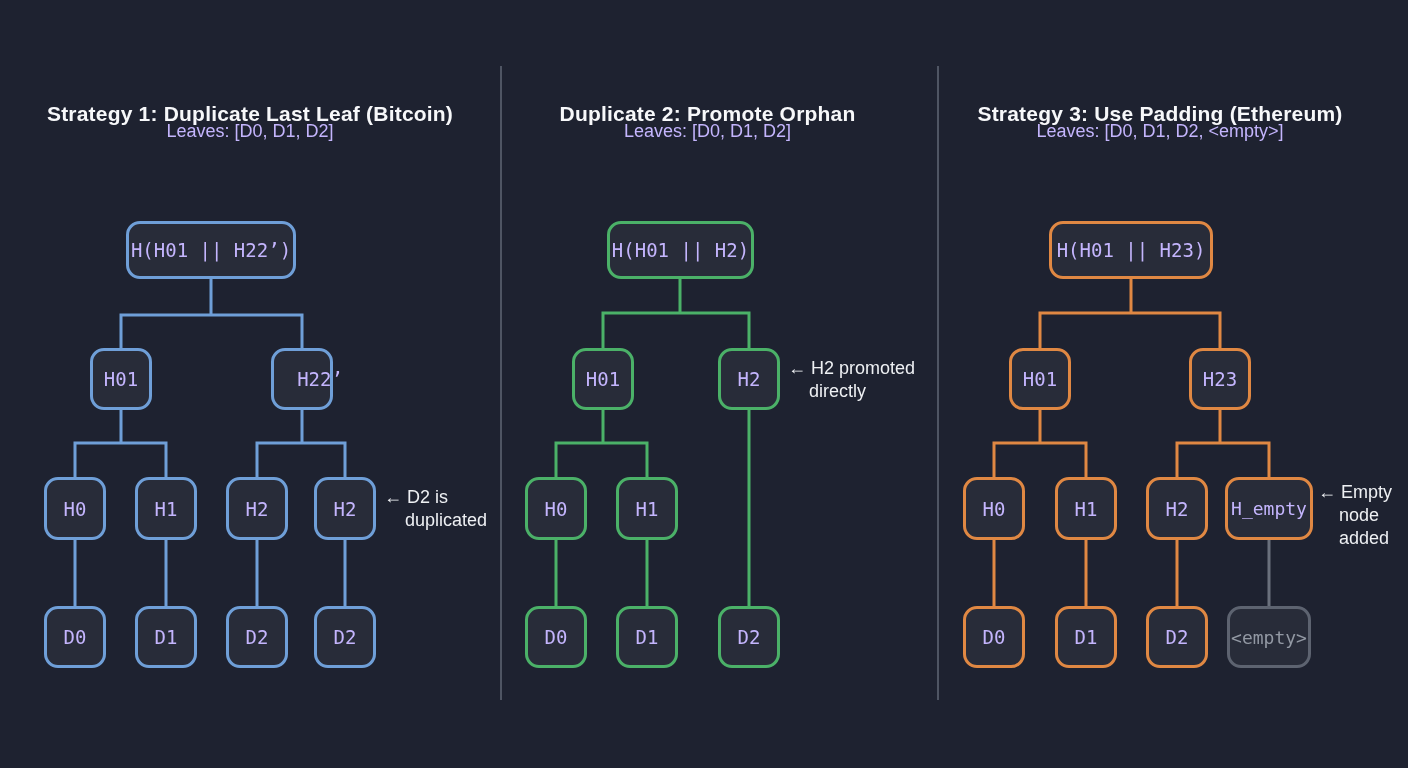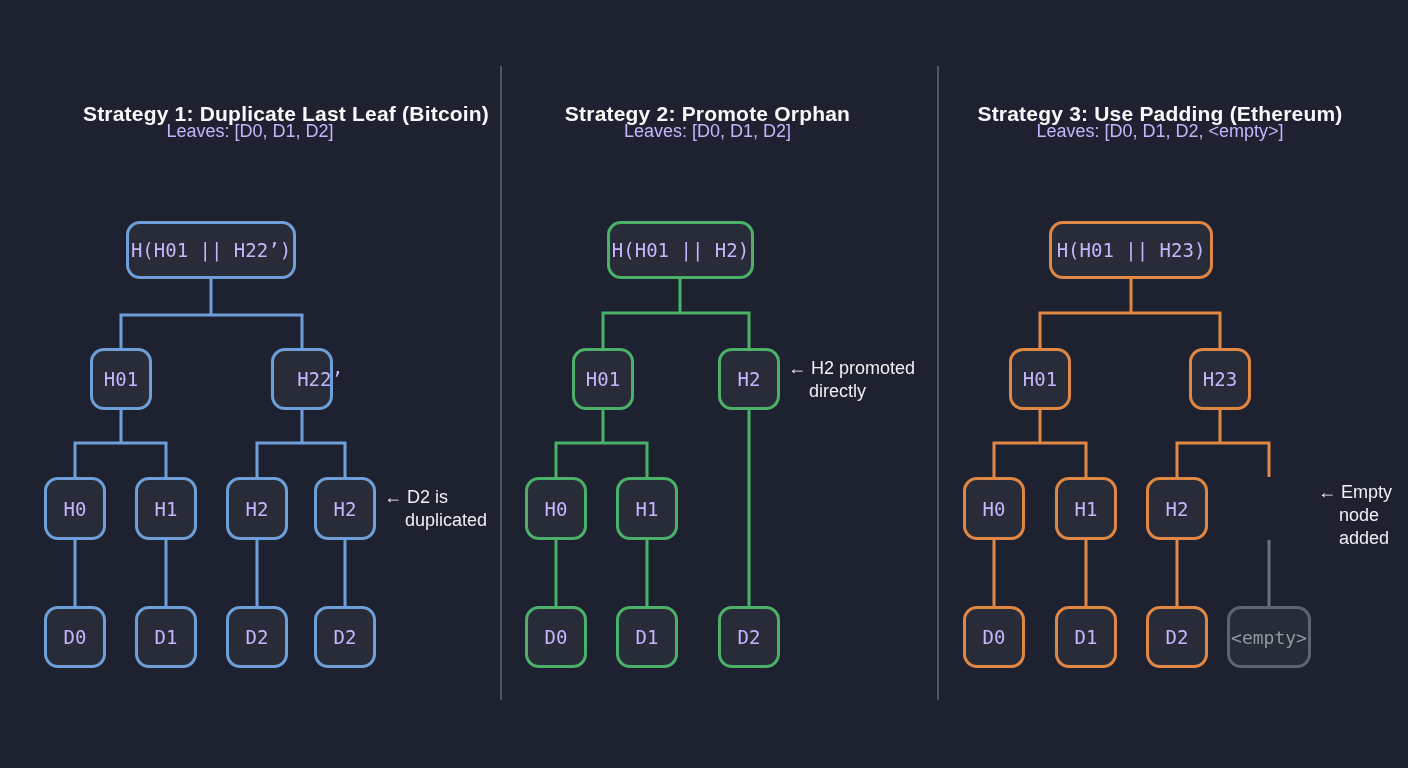--- a/index.html
+++ b/index.html
@@ -60,21 +60,21 @@
     <g stroke="#e08843" stroke-width="3" fill="none">
       <path d="M1131 279 L1131 313 M1040 348 L1040 313 L1220 313 L1220 348"></path>
       <path d="M1040 410 L1040 443 M994 477 L994 443 L1086 443 L1086 477"></path>
       <path d="M1220 410 L1220 443 M1177 477 L1177 443 L1269 443 L1269 477"></path>
       <path d="M994 540 L994 606 M1086 540 L1086 606 M1177 540 L1177 606"></path>
     </g>
 
     <path d="M1269 540 L1269 606" stroke="#6a707c" stroke-width="3" fill="none"></path>
   </svg>
 
-  <h2 class="panel-title" style="left:0;top:85px;width:500px;padding-left:36px;">Strategy 1: Duplicate Last Leaf (Bitcoin)</h2>
+  <h2 class="panel-title" style="left:0;top:85px;width:500px;">Strategy 1: Duplicate Last Leaf (Bitcoin)</h2>
   <div class="panel-subtitle" style="left:0;top:121px;width:500px;">Leaves: [D0, D1, D2]</div>
 
   <div class="node accent-blue" style="left:126px;top:221px;width:170px;height:58px;">H(H01 || H22’)</div>
 
   <div class="node accent-blue" style="left:90px;top:348px;width:62px;height:62px;">H01</div>
   <div class="node accent-blue" style="left:271px;top:348px;width:62px;height:62px;padding-left:36px;">H22’</div>
 
   <div class="node accent-blue" style="left:44px;top:477px;width:62px;height:63px;">H0</div>
   <div class="node accent-blue" style="left:135px;top:477px;width:62px;height:63px;">H1</div>
   <div class="node accent-blue" style="left:226px;top:477px;width:62px;height:63px;">H2</div>
@@ -83,21 +83,21 @@
   <div class="node accent-blue" style="left:44px;top:606px;width:62px;height:62px;">D0</div>
   <div class="node accent-blue" style="left:135px;top:606px;width:62px;height:62px;">D1</div>
   <div class="node accent-blue" style="left:226px;top:606px;width:62px;height:62px;">D2</div>
   <div class="node accent-blue" style="left:314px;top:606px;width:62px;height:62px;">D2</div>
 
   <div class="annotation" style="left:384px;top:486px;">
     <span class="line">← D2 is</span>
     <span class="line indent">duplicated</span>
   </div>
 
-  <h2 class="panel-title" style="left:505px;top:85px;width:405px;">Strategy 2: Promote Orphan</h2>
+  <h2 class="panel-title" style="left:505px;top:85px;width:405px;">Duplicate 2: Promote Orphan</h2>
   <div class="panel-subtitle" style="left:505px;top:121px;width:405px;">Leaves: [D0, D1, D2]</div>
 
   <div class="node accent-green" style="left:607px;top:221px;width:147px;height:58px;">H(H01 || H2)</div>
 
   <div class="node accent-green" style="left:572px;top:348px;width:62px;height:62px;">H01</div>
   <div class="node accent-green" style="left:718px;top:348px;width:62px;height:62px;">H2</div>
 
   <div class="node accent-green" style="left:525px;top:477px;width:62px;height:63px;">H0</div>
   <div class="node accent-green" style="left:616px;top:477px;width:62px;height:63px;">H1</div>
 
@@ -114,20 +114,21 @@
   <div class="panel-subtitle" style="left:945px;top:121px;width:430px;">Leaves: [D0, D1, D2, &lt;empty&gt;]</div>
 
   <div class="node accent-orange" style="left:1049px;top:221px;width:164px;height:58px;">H(H01 || H23)</div>
 
   <div class="node accent-orange" style="left:1009px;top:348px;width:62px;height:62px;">H01</div>
   <div class="node accent-orange" style="left:1189px;top:348px;width:62px;height:62px;">H23</div>
 
   <div class="node accent-orange" style="left:963px;top:477px;width:62px;height:63px;">H0</div>
   <div class="node accent-orange" style="left:1055px;top:477px;width:62px;height:63px;">H1</div>
   <div class="node accent-orange" style="left:1146px;top:477px;width:62px;height:63px;">H2</div>
+  <div class="node accent-orange" style="left:1225px;top:477px;width:88px;height:63px;font-size:18px;">H_empty</div>
 
   <div class="node accent-orange" style="left:963px;top:606px;width:62px;height:62px;">D0</div>
   <div class="node accent-orange" style="left:1055px;top:606px;width:62px;height:62px;">D1</div>
   <div class="node accent-orange" style="left:1146px;top:606px;width:62px;height:62px;">D2</div>
   <div class="node accent-gray" style="left:1227px;top:606px;width:84px;height:62px;">&lt;empty&gt;</div>
 
   <div class="annotation" style="left:1318px;top:481px;">
     <span class="line">← Empty</span>
     <span class="line indent">node</span>
     <span class="line indent">added</span>

